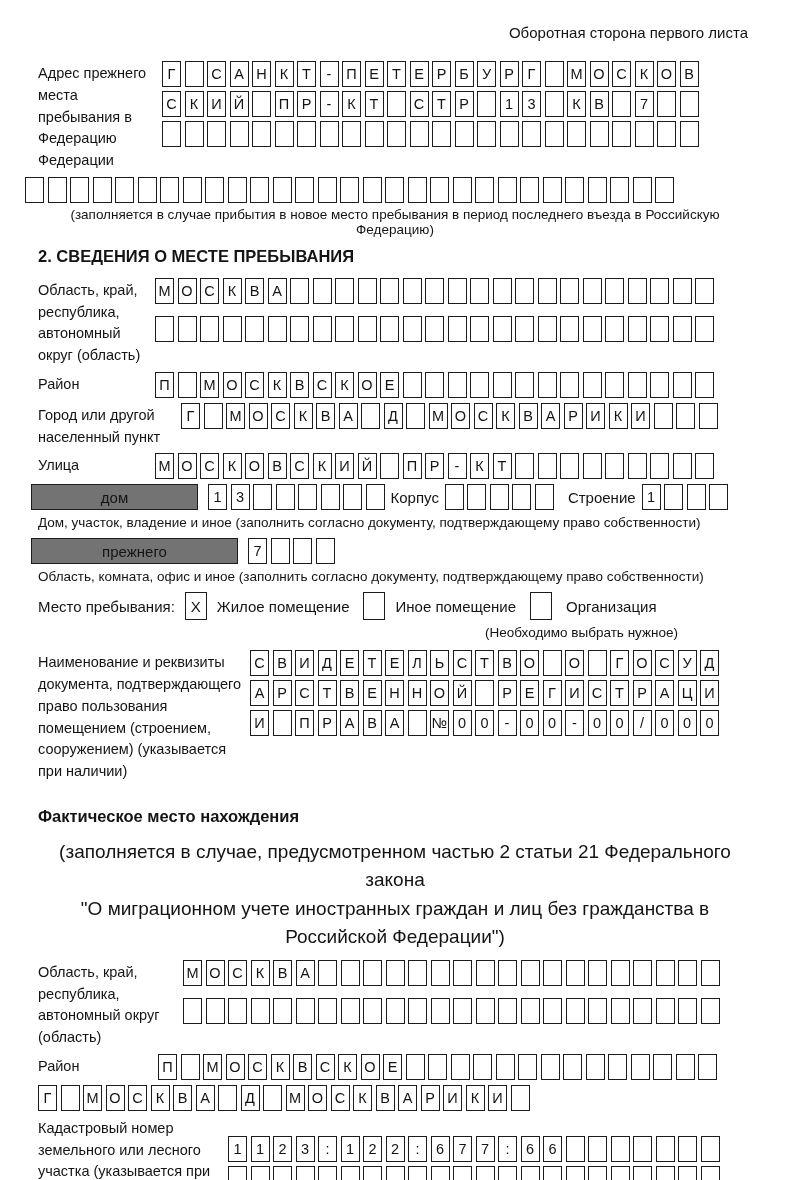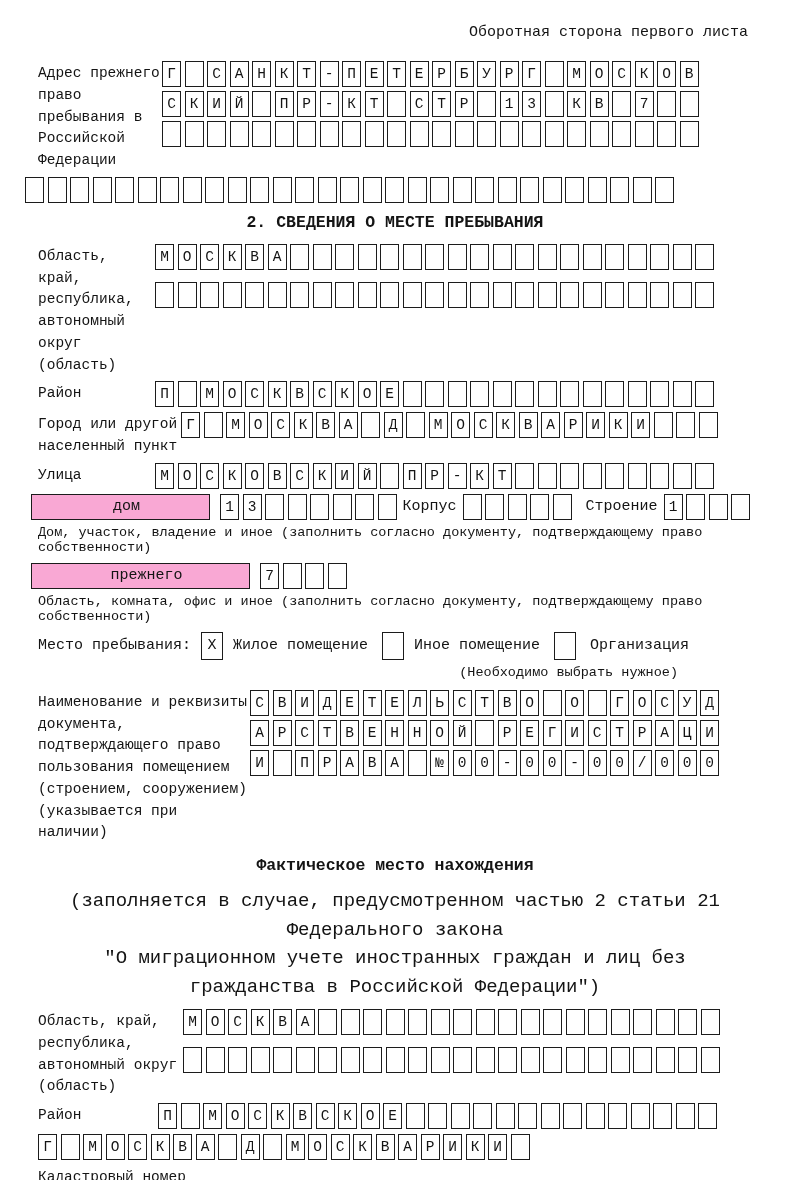--- a/index.html
+++ b/index.html
@@ -1,37 +1,37 @@
 <!DOCTYPE html>
 <html><head>
 <meta charset="utf-8">
 <style>
   html,body{margin:0;padding:0;background:#fff;}
   .page{
     position:relative;width:776px;height:1180px;box-sizing:border-box;
     padding:8px 24px 0 38px;overflow:hidden;background:#fff;color:#141414;
-    font-family:Liberation Mono, monospace;
+    font-family:Liberation Sans, sans-serif;
   }
   .note-top{text-align:right;font-size:15px;margin:16px 4px 20px 0;}
   .frow{display:flex;margin-bottom:5px;align-items:flex-start;}
   .flabel{font-size:14.5px;line-height:1.5;flex:none;padding-top:2px;}
   .rows{display:flex;flex-direction:column;gap:4px;}
   .rows.spread{gap:12px;}
   .boxrow{display:flex;gap:3.5px;}
   .cell{
     flex:none;width:17px;height:24px;border:1.6px solid #1c1c1c;
     display:flex;align-items:center;justify-content:center;
     font-size:14.5px;background:#fff;
   }
   .caption{font-size:13.5px;margin:2px 0 8px 0;}
   .caption.center{text-align:center;}
-  .sec-title{text-align:center;font-weight:bold;font-size:16.5px;margin:10px 0 12px 0;}
+  .sec-title{font-weight:bold;font-size:16.5px;margin:10px 0 12px 0;}
   .widebox{
     flex:none;border:1.6px solid #1c1c1c;height:24px;display:flex;
-    align-items:center;justify-content:center;font-size:15px;background:#f9a8d4;padding-left:12px;
+    align-items:center;justify-content:center;font-size:15px;background:#737373;
   }
   .inline-row{display:flex;align-items:center;margin-bottom:5px;}
   .gap6{width:6px;flex:none;} .gap10{width:10px;flex:none;} .gap14{width:14px;flex:none;}
   .opt-label{font-size:15px;flex:none;}
   .cb{
     flex:none;width:20px;height:26px;border:1.6px solid #1c1c1c;
     display:flex;align-items:center;justify-content:center;font-size:15px;background:#fff;
   }
   .small-note{font-size:13.5px;text-align:right;width:640px;margin:0 0 10px 0;}
   .fact-cap{text-align:center;font-size:19px;line-height:1.5;margin:0 0 8px 0;}
@@ -41,21 +41,21 @@
   }
 </style>
 </head>
 <body>
 
 <div class="page">
 
   <div class="note-top">Оборотная сторона первого листа</div>
 
   <div class="frow">
-    <div class="flabel" style="width:124px">Адрес прежнего право пребывания в Российской Федерации</div>
+    <div class="flabel" style="width:124px">Адрес прежнего места пребывания в Федерацию Федерации</div>
     <div class="rows">
       <div class="boxrow">
           <span class="cell">Г</span>
           <span class="cell"></span>
           <span class="cell">С</span>
           <span class="cell">А</span>
           <span class="cell">Н</span>
           <span class="cell">К</span>
           <span class="cell">Т</span>
           <span class="cell">-</span>
@@ -154,20 +154,21 @@
       <span class="cell"></span>
       <span class="cell"></span>
       <span class="cell"></span>
       <span class="cell"></span>
       <span class="cell"></span>
       <span class="cell"></span>
       <span class="cell"></span>
       <span class="cell"></span>
       <span class="cell"></span>
     </div>
+  <div class="caption center">(заполняется в случае прибытия в новое место пребывания в период последнего въезда в Российскую Федерацию)</div>
 
   <div class="sec-title">2. СВЕДЕНИЯ О МЕСТЕ ПРЕБЫВАНИЯ</div>
 
   <div class="frow">
     <div class="flabel" style="width:117px">Область, край, республика, автономный округ (область)</div>
     <div class="rows spread">
       <div class="boxrow">
           <span class="cell">М</span>
           <span class="cell">О</span>
           <span class="cell">С</span>
@@ -448,21 +449,21 @@
           <span class="cell">0</span>
           <span class="cell">0</span>
           <span class="cell">/</span>
           <span class="cell">0</span>
           <span class="cell">0</span>
           <span class="cell">0</span>
         </div>
     </div>
   </div>
 
-  <div class="sec-title" style="margin-top:12px">Фактическое место нахождения</div>
+  <div class="sec-title" style="margin-top:24px">Фактическое место нахождения</div>
   <div class="fact-cap">
     <span>(заполняется в случае, предусмотренном частью 2 статьи 21 Федерального закона</span><br>
     <span>"О миграционном учете иностранных граждан и лиц без гражданства в Российской Федерации")</span>
   </div>
 
   <div class="frow">
     <div class="flabel" style="width:145px">Область, край, республика, автономный округ (область)</div>
     <div class="rows spread">
       <div class="boxrow">
           <span class="cell">М</span>

